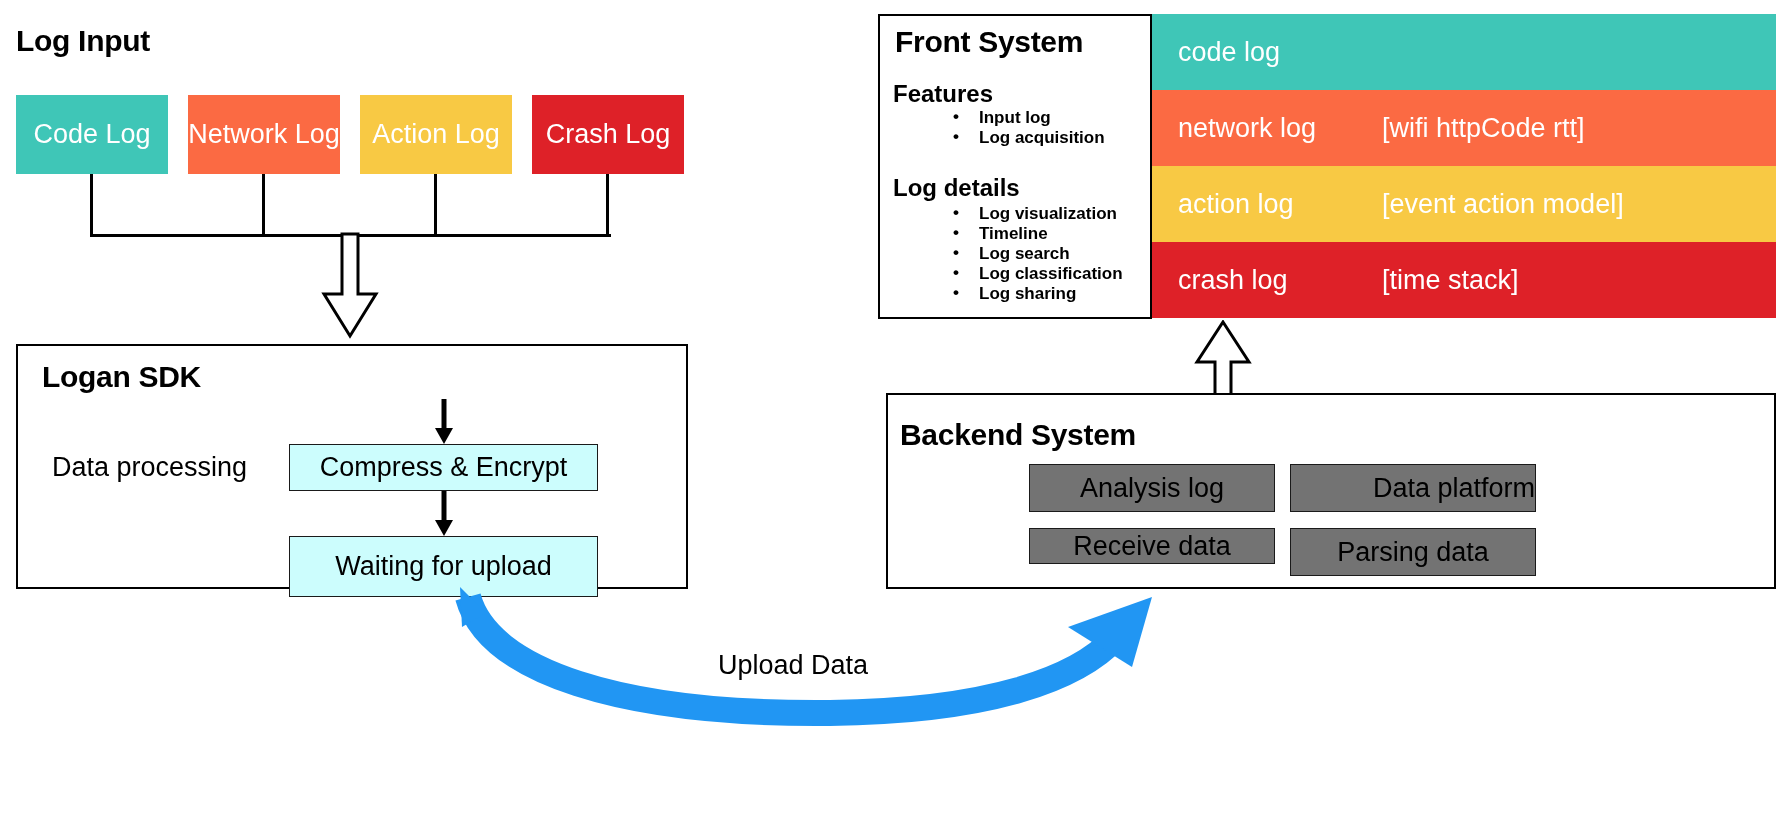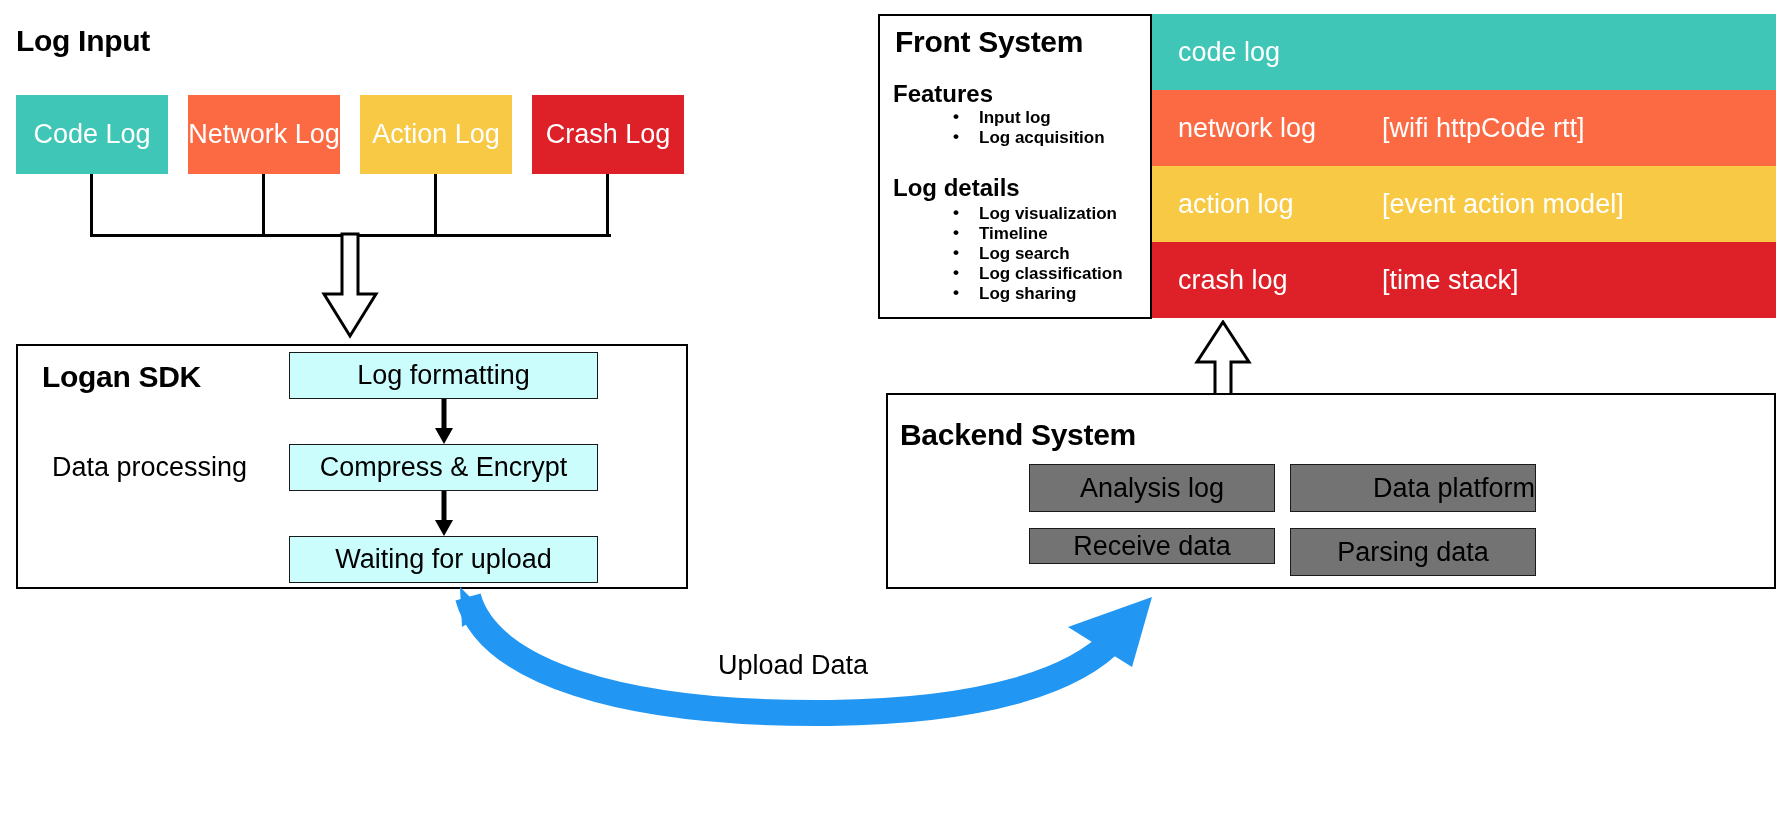--- a/index.html
+++ b/index.html
@@ -146,27 +146,24 @@
 
   <svg class="abs" style="left:318px; top:232px;" width="64" height="110" viewBox="0 0 64 110">
     <polygon points="24,2 40,2 40,62 58,62 32,104 6,62 24,62" fill="#ffffff" stroke="#000000" stroke-width="3" stroke-linejoin="miter"></polygon>
   </svg>
 
   <div class="abs outer-box" style="left:16px; top:344px; width:672px; height:245px;"></div>
 
   <div class="abs section-title" style="left:42px; top:360px;">Logan SDK</div>
   <div class="abs plain-label" style="left:52px; top:452px;">Data processing</div>
 
-  <div class="abs proc-box" style="left:289px; top:352px; width:309px; height:47px;">
-    <span>Log formatting</span>
-  </div>
   <div class="abs proc-box" style="left:289px; top:444px; width:309px; height:47px;">
     <span>Compress &amp; Encrypt</span>
   </div>
-  <div class="abs proc-box" style="left:289px; top:536px; width:309px; height:47px;">
+  <div class="abs proc-box" style="left:289px; top:536px; width:309px; height:61px;">
     <span>Waiting for upload</span>
   </div>
 
   <svg class="abs" style="left:432px; top:399px;" width="24" height="46" viewBox="0 0 24 46">
     <line x1="12" y1="0" x2="12" y2="32" stroke="#000000" stroke-width="5"></line>
     <polygon points="12,45 3,29 21,29" fill="#000000"></polygon>
   </svg>
   <svg class="abs" style="left:432px; top:491px;" width="24" height="46" viewBox="0 0 24 46">
     <line x1="12" y1="0" x2="12" y2="32" stroke="#000000" stroke-width="5"></line>
     <polygon points="12,45 3,29 21,29" fill="#000000"></polygon>

